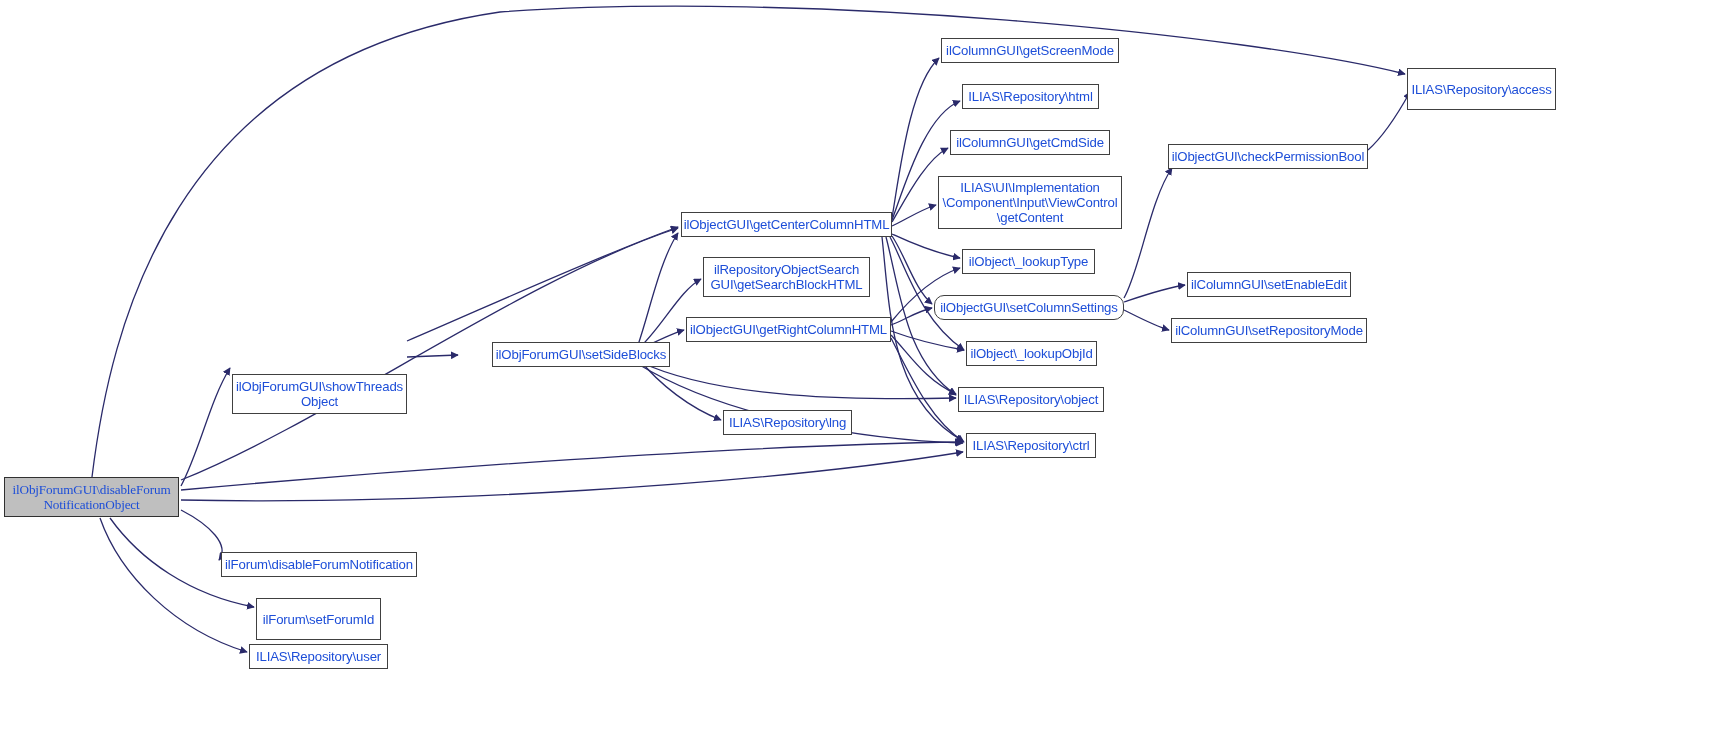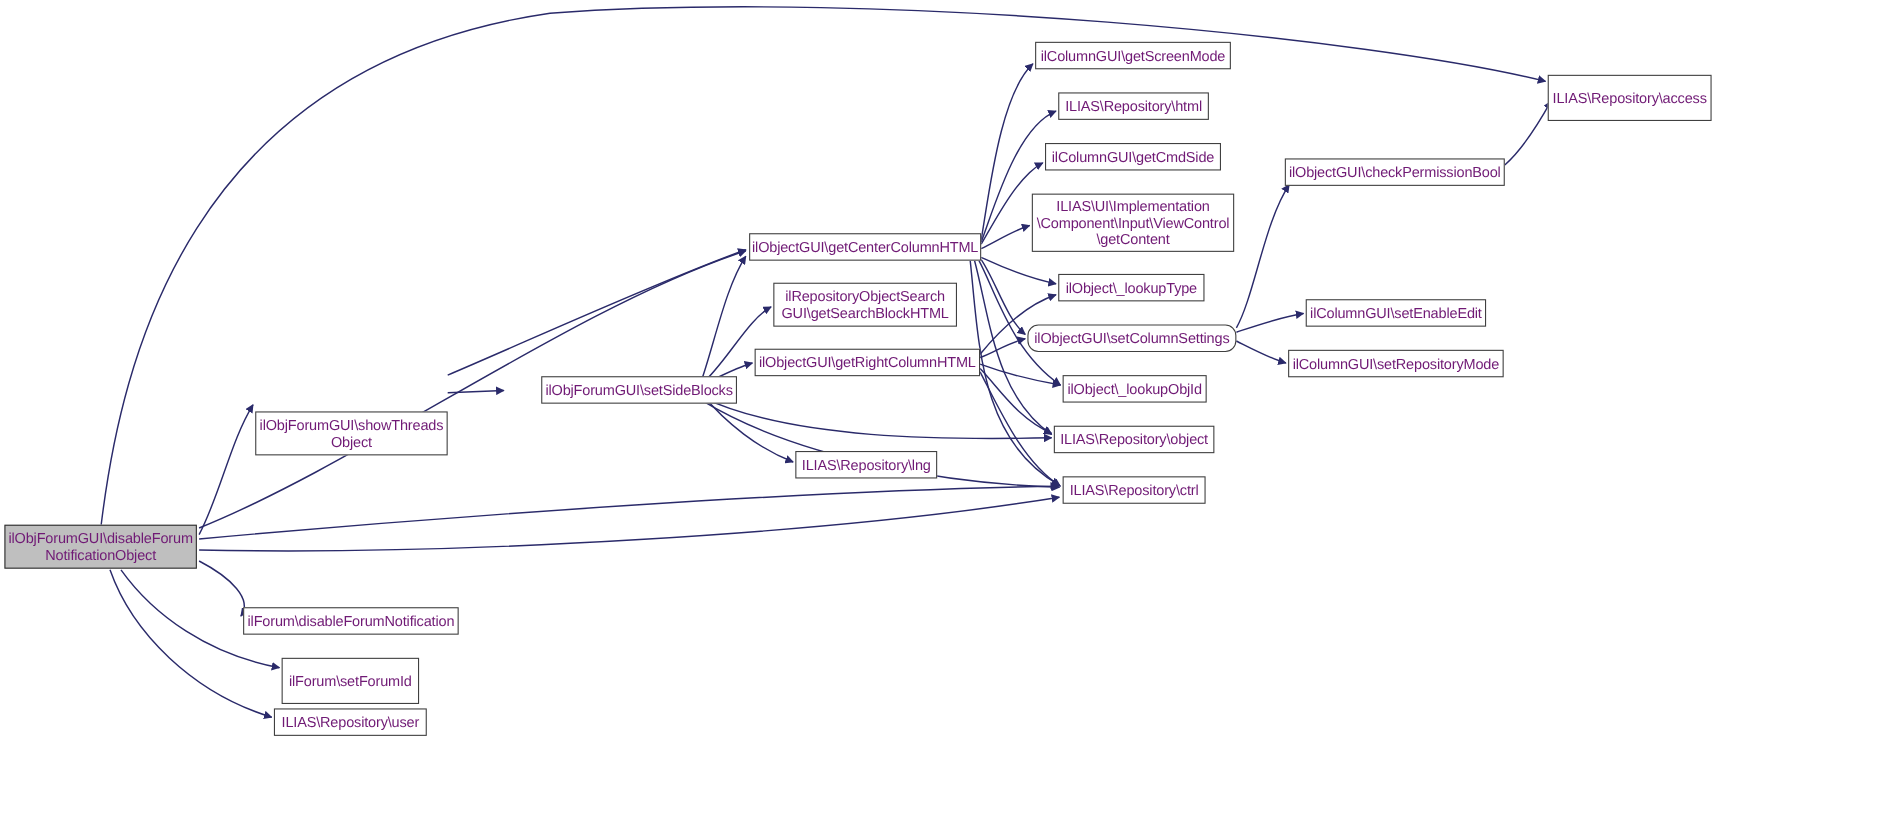--- a/index.html
+++ b/index.html
@@ -21,34 +21,35 @@
     top: 0;
     width: 1725px;
     height: 741px;
     pointer-events: none;
   }
   .node {
     position: absolute;
     box-sizing: border-box;
     border: 1px solid #404040;
     background: #ffffff;
-    color: #701a75;
+    color: #1d4ed8;
     display: flex;
     align-items: center;
     justify-content: center;
     text-align: center;
     font-size: 13.2px;
     line-height: 15px;
     white-space: pre-line;
     letter-spacing: -0.15px;
     z-index: 2;
   }
   .node.root {
     background: #bfbfbf;
     border-color: #303030;
+    font-family: Liberation Serif, serif;
   }
   .node-label {
     display: block;
     padding: 0 4px;
     white-space: pre-line;
   }
 </style>
 </head>
 <body>
 

